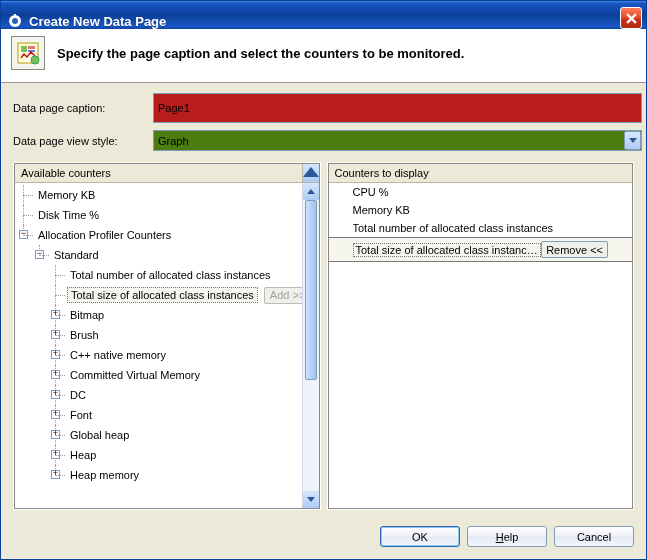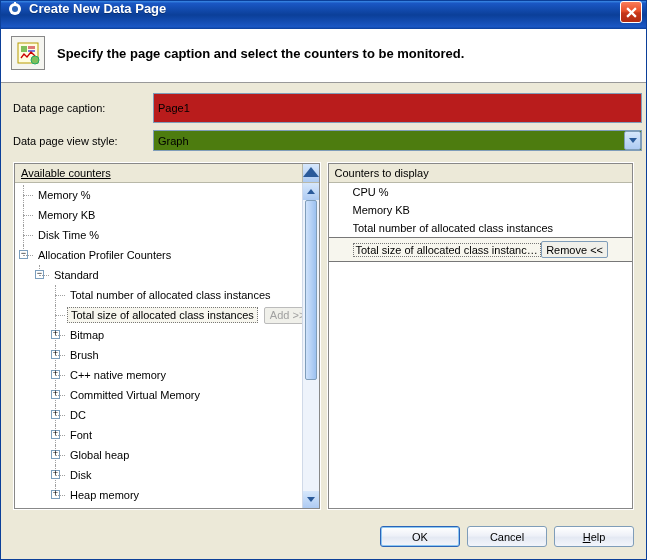--- a/index.html
+++ b/index.html
@@ -2,21 +2,21 @@
 <html><head>
 <meta charset="utf-8">
 <style>
   * { box-sizing: border-box; }
   html, body { margin:0; padding:0; font-family: Tahoma, Arial, sans-serif; font-size:11px; color:#000; }
   body { background:#fff; }
   .window { width:647px; height:560px; border:1px solid #0b3f99; background:#ece9d8; display:flex; flex-direction:column; position:relative; }
   .titlebar {
     height:28px; flex:0 0 28px;
     background: linear-gradient(to bottom,#3a8ae6 0%,#1a57c4 8%,#0b3f99 50%,#1a57c4 92%,#0b3f99 100%);
-    display:flex; align-items:flex-start; color:#fff; font-weight:bold; font-size:13px;
+    display:flex; align-items:flex-end; color:#fff; font-weight:bold; font-size:13px;
     padding-left:6px;
   }
   .titlebar .app-icon { width:16px; height:16px; margin-right:6px; display:inline-flex; align-items:center; justify-content:center; }
   .titlebar .app-icon svg { width:16px; height:16px; }
   .titlebar .title-text { flex:1; text-shadow:0 1px 0 rgba(0,0,0,0.3); }
   .titlebar .close-btn {
     width:22px; height:22px; margin-right:4px; border:1px solid #fff; border-radius:3px;
     background: linear-gradient(to bottom,#f97c5a 0%,#e84f2a 45%,#c6361a 55%,#b22b12 100%);
     display:flex; align-items:center; justify-content:center; cursor:default;
   }
@@ -34,21 +34,21 @@
   .select-btn {
     position:absolute; right:1px; top:1px; width:17px; height:19px;
     background:linear-gradient(to bottom,#d6e7fb,#aecbf3); border:1px solid #7f9db9; border-radius:2px;
     display:flex; align-items:center; justify-content:center;
   }
   .select-btn svg{ width:8px; height:6px; }
   .panels { flex:1; display:flex; padding:0 12px 6px 12px; gap:6px; min-height:0; }
   .panel { flex:1; display:flex; flex-direction:column; border:1px solid #fff; min-width:0; }
   .panel-inner { flex:1; border:1px solid #888; background:#fff; display:flex; flex-direction:column; min-height:0; position:relative; }
   .panel-header { background:#ece9d8; border-bottom:1px solid #b8b8a8; padding:3px 6px; }
-  .panel-header.with-scroll { position:relative;text-decoration:underline; }
+  .panel-header.with-scroll { position:relative; }
   .hdr-scroll-top {
     position:absolute; right:0; top:0; width:17px; height:100%;
     background:linear-gradient(to bottom,#d6e7fb,#aecbf3);
     border-left:1px solid #b8b8a8; display:flex; align-items:center; justify-content:center;
   }
   .tree { flex:1; overflow:hidden; position:relative; }
   .tree-content { position:absolute; left:0; top:0; right:17px; bottom:0; padding:2px 0 2px 4px; }
   .tree ul { list-style:none; margin:0; padding:0; }
   .tree li { position:relative; padding-left:16px; }
   .tree li .row { display:flex; align-items:center; height:20px; white-space:nowrap; }
@@ -146,26 +146,20 @@
           <span>Available counters</span>
           <div class="hdr-scroll-top">
             <svg viewBox="0 0 8 6">
                 <path d="M4 0 L8 5 L0 5 Z" fill="#2a5a9a"></path>
               </svg>
           </div>
         </div>
         <div class="tree">
           <div class="tree-content">
             <ul>
-              <li>
-                  <span class="hline"></span>
-                  <div class="row">
-                    <span class="lbl">Memory %</span>
-                  </div>
-                </li>
               <li>
                   <span class="hline"></span>
                   <div class="row">
                     <span class="lbl">Memory KB</span>
                   </div>
                 </li>
               <li>
                   <span class="hline"></span>
                   <div class="row">
                     <span class="lbl">Disk Time %</span>
@@ -264,21 +258,21 @@
                           <div class="row">
                             <span class="lbl">Global heap</span>
                           </div>
                         </li>
                       <li>
                           <div class="expander">
                             <span>+</span>
                           </div>
                           <span class="hline"></span>
                           <div class="row">
-                            <span class="lbl">Disk</span>
+                            <span class="lbl">Heap</span>
                           </div>
                         </li>
                       <li>
                           <div class="expander">
                             <span>+</span>
                           </div>
                           <span class="hline"></span>
                           <div class="row">
                             <span class="lbl">Heap memory</span>
                           </div>
@@ -326,17 +320,17 @@
             <button class="remove-btn">Remove &lt;&lt;</button>
           </div>
         </div>
       </div>
     </div>
 
   </div>
 
   <div class="button-bar">
     <button class="btn default">OK</button>
+    <button class="btn"><u>H</u><span>elp</span></button>
     <button class="btn">Cancel</button>
-    <button class="btn"><u>H</u><span>elp</span></button>
   </div>
 
 </div>
 
 </body></html>

